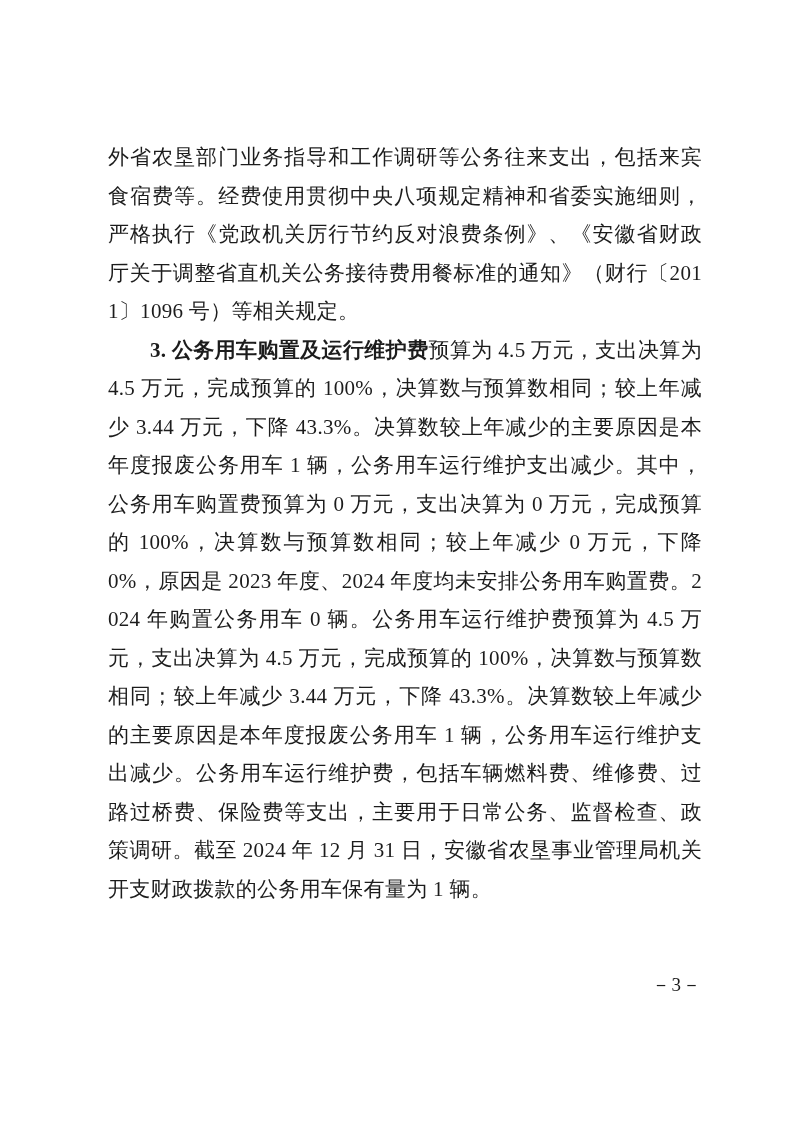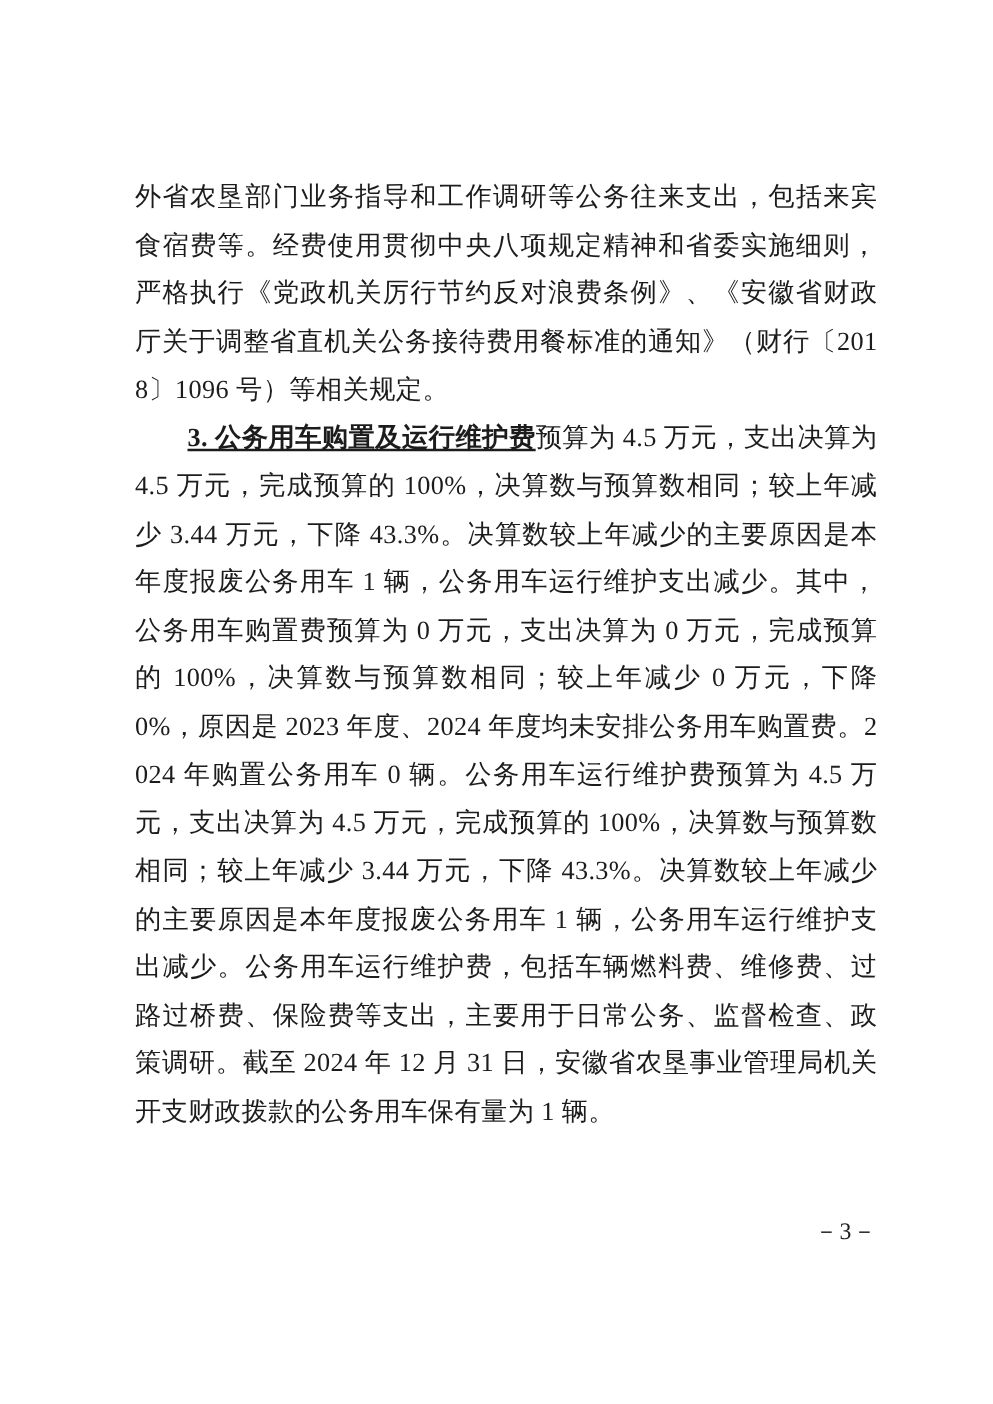--- a/index.html
+++ b/index.html
@@ -29,33 +29,32 @@
     line-height: 38.5px;
     text-align: justify;
     letter-spacing: 0.3px;
     word-break: break-all;
   }
   .para.indent {
     text-indent: 42px;
   }
   .para .bold {
     font-weight: bold;
-    text-decoration: underline;
   }
   .page-number {
     position: absolute;
     top: 972px;
     right: 92px;
     font-size: 19px;
     letter-spacing: 1px;
     color: #1c1c1c;
   }
 </style>
 </head>
 <body>
 
 <div class="page">
   <div class="content">
-    <p class="para"><span>外省农垦部门业务指导和工作调研等公务往来支出，包括来宾食宿费等。经费使用贯彻中央八项规定精神和省委实施细则，严格执行《党政机关厉行节约反对浪费条例》、《安徽省财政厅关于调整省直机关公务接待费用餐标准的通知》（财行〔2018〕1096 号）等相关规定。</span></p>
+    <p class="para"><span>外省农垦部门业务指导和工作调研等公务往来支出，包括来宾食宿费等。经费使用贯彻中央八项规定精神和省委实施细则，严格执行《党政机关厉行节约反对浪费条例》、《安徽省财政厅关于调整省直机关公务接待费用餐标准的通知》（财行〔2011〕1096 号）等相关规定。</span></p>
     <p class="para indent"><span class="bold">3. 公务用车购置及运行维护费</span><span>预算为 4.5 万元，支出决算为 4.5 万元，完成预算的 100%，决算数与预算数相同；较上年减少 3.44 万元，下降 43.3%。决算数较上年减少的主要原因是本年度报废公务用车 1 辆，公务用车运行维护支出减少。其中，公务用车购置费预算为 0 万元，支出决算为 0 万元，完成预算的 100%，决算数与预算数相同；较上年减少 0 万元，下降 0%，原因是 2023 年度、2024 年度均未安排公务用车购置费。2024 年购置公务用车 0 辆。公务用车运行维护费预算为 4.5 万元，支出决算为 4.5 万元，完成预算的 100%，决算数与预算数相同；较上年减少 3.44 万元，下降 43.3%。决算数较上年减少的主要原因是本年度报废公务用车 1 辆，公务用车运行维护支出减少。公务用车运行维护费，包括车辆燃料费、维修费、过路过桥费、保险费等支出，主要用于日常公务、监督检查、政策调研。截至 2024 年 12 月 31 日，安徽省农垦事业管理局机关开支财政拨款的公务用车保有量为 1 辆。</span></p>
   </div>
   <div class="page-number">－3－</div>
 </div>
 
 </body></html>

